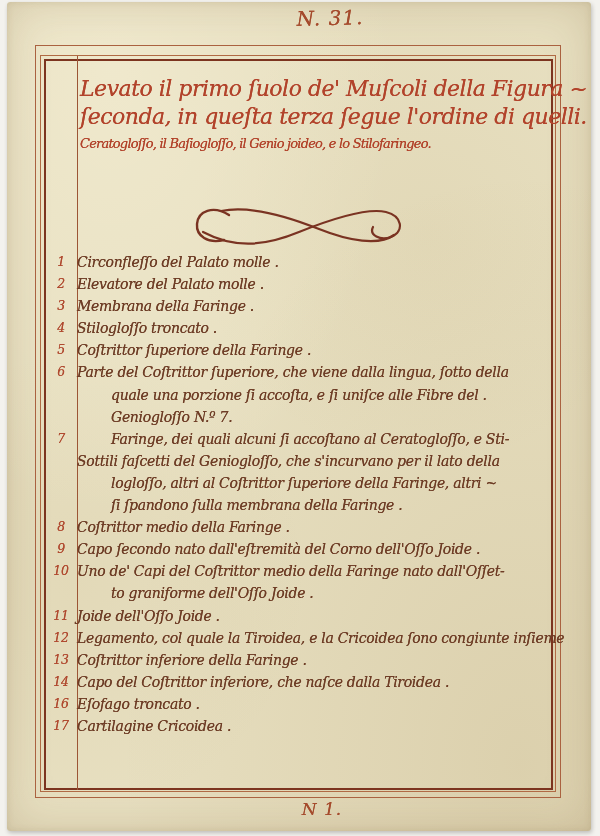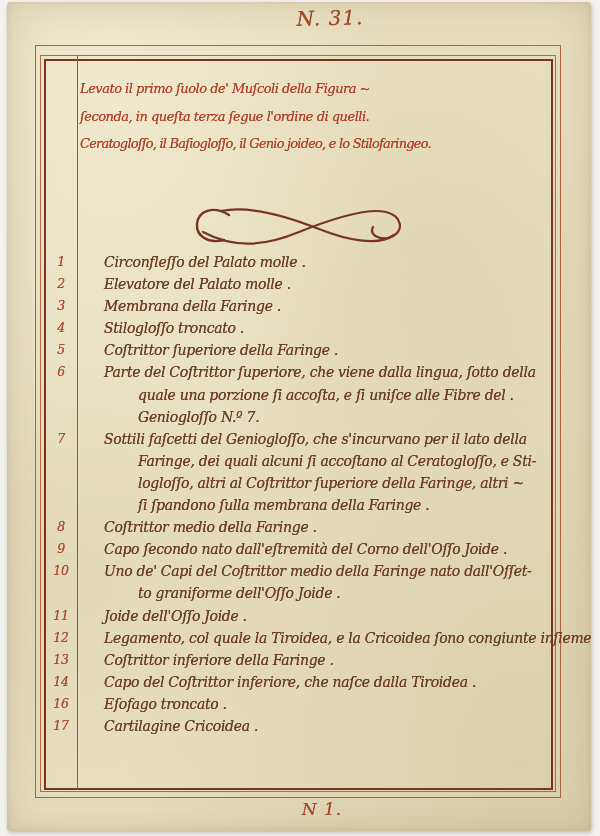--- a/index.html
+++ b/index.html
@@ -32,35 +32,35 @@
   }
   .mark.header{top:6px;left:330px;transform:translateX(-50%) rotate(-1.5deg);font-size:20px;}
   .mark.footer{top:799px;left:0;right:0;text-align:center;font-size:17px;margin-left:44px;}
 
   .title{
     position:absolute;left:80px;top:75px;width:468px;
     font-style:italic;color:var(--title-ink,#b2432b);
     line-height:27.5px;white-space:nowrap;
     text-shadow:0 0 .5px var(--title-ink,#b2432b);
   }
-  .title .tline{font-size:13px;letter-spacing:-0.5px;}
+  .title .tline{font-size:22px;letter-spacing:-0.5px;}
   .title .tline.condensed{font-size:13px;letter-spacing:-0.8px;}
 
   .flourish{position:absolute;left:193px;top:203px;width:214px;height:48px;}
 
   .list{position:absolute;left:45px;top:251px;right:50px;
     font-style:italic;color:var(--body-ink,#6e3d26);
     font-size:14px;letter-spacing:-0.3px;line-height:22.1px;
     text-shadow:0 0 .3px var(--body-ink,#6e3d26);
   }
   .row{display:flex;align-items:flex-start;}
   .num{flex:none;width:32px;text-align:center;
     color:var(--number-ink,#b04a30);font-size:12.5px;line-height:22.1px;
     text-shadow:0 0 .3px var(--number-ink,#b04a30);}
-  .body-col{flex:1;padding-left:27px;min-width:0;}
+  .body-col{flex:1;min-width:0;}
   .line{white-space:nowrap;}
   .line.cont{padding-left:34px;}
 </style>
 </head>
 <body>
 
 <div class="paper"></div>
 
 <div class="rule outer"></div>
 <div class="rule companion"></div>
@@ -122,22 +122,22 @@
     <div class="body-col">
         <div class="line">Parte del Coſtrittor ſuperiore, che viene dalla lingua, ſotto della</div>
         <div class="line cont">quale una porzione ſi accoſta, e ſi uniſce alle Fibre del .</div>
         <div class="line cont">Geniogloſſo N.º 7.</div>
       </div>
   </div>
 
   <div class="row">
     <div class="num">7</div>
     <div class="body-col">
+        <div class="line cont">Faringe, dei quali alcuni ſi accoſtano al Ceratogloſſo, e Sti-</div>
         <div class="line">Sottili faſcetti del Geniogloſſo, che s'incurvano per il lato della</div>
-        <div class="line cont">Faringe, dei quali alcuni ſi accoſtano al Ceratogloſſo, e Sti-</div>
         <div class="line cont">logloſſo, altri al Coſtrittor ſuperiore della Faringe, altri ~</div>
         <div class="line cont">ſi ſpandono ſulla membrana della Faringe .</div>
       </div>
   </div>
 
   <div class="row">
     <div class="num">8</div>
     <div class="body-col">
         <div class="line">Coſtrittor medio della Faringe .</div>
       </div>

